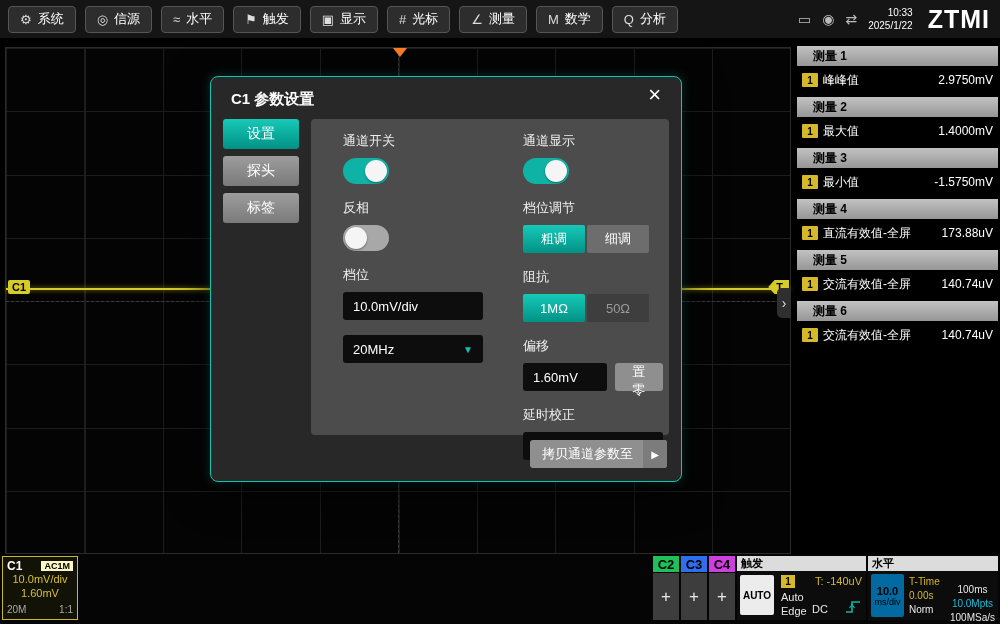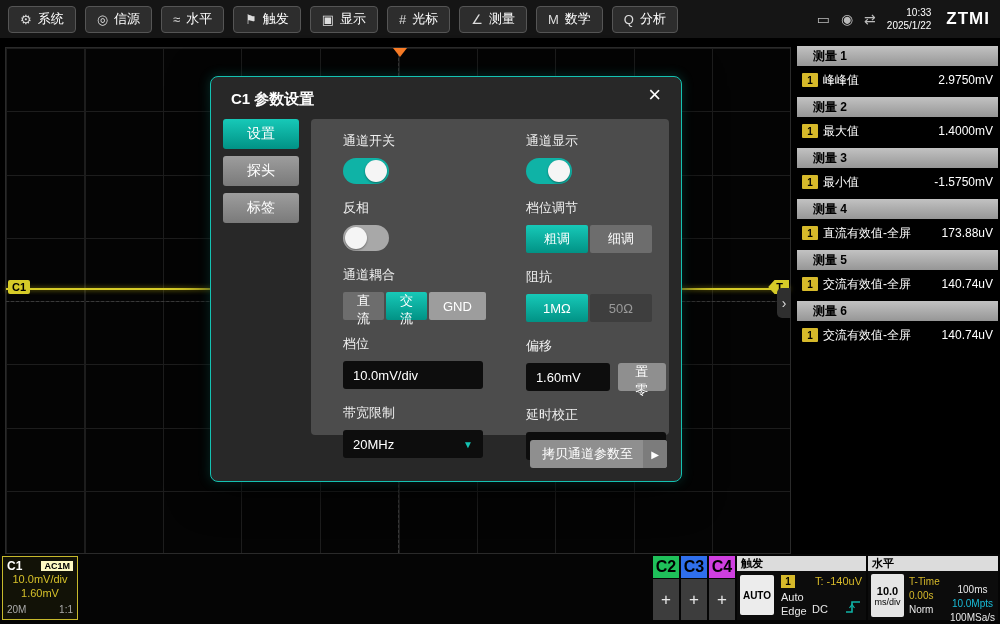--- a/index.html
+++ b/index.html
@@ -11,21 +11,21 @@
   .topbar{position:absolute;left:0;top:0;width:1000px;height:38px;background:#151515;
           display:flex;align-items:center;}
   .tb-buttons{display:flex;gap:9px;margin-left:8px;}
   .tb-btn{display:flex;align-items:center;gap:6px;height:27px;padding:0 11px;
           background:#2d2d2d;border:1px solid #555;border-radius:4px;color:#fff;
           font-size:13px;font-family:inherit;cursor:pointer;white-space:nowrap;}
   .tb-icon{font-size:13px;color:#ddd;}
   .tb-right{margin-left:auto;display:flex;align-items:center;gap:11px;margin-right:10px;}
   .tb-status-icon{color:#bbb;font-size:14px;cursor:pointer;}
   .tb-clock{text-align:right;color:#fff;font-size:10px;line-height:1.3;}
-  .tb-logo{color:#fff;font-size:17px;font-weight:bold;letter-spacing:1px;margin-left:4px;}
+  .tb-logo{color:#fff;font-size:25px;font-weight:bold;letter-spacing:1px;margin-left:4px;}
 
   
   .scope{position:absolute;left:5px;top:47px;width:786px;height:507px;background:#040404;
          border:1px solid #2a2a2a;box-sizing:border-box;}
   .scope-grid{position:absolute;inset:0;
      background-image:
        repeating-linear-gradient(to right,#1d1d1d 0 1px,transparent 1px 78.5px),
        repeating-linear-gradient(to bottom,#1d1d1d 0 1px,transparent 1px 63.3px);}
   .center-h{position:absolute;left:0;right:0;top:253px;border-top:1px dashed #3a3a3a;}
   .center-v{position:absolute;top:0;bottom:0;left:392px;border-left:1px dashed #3a3a3a;}
@@ -100,42 +100,42 @@
   
   .bottombar{position:absolute;left:0;top:554px;width:1000px;height:70px;background:#050505;}
   .c1-box{position:absolute;left:2px;top:2px;width:76px;height:64px;border:1px solid #c7b92c;
         background:#121207;box-sizing:border-box;padding:2px 4px;cursor:pointer;}
   .c1-head{display:flex;justify-content:space-between;align-items:center;}
   .c1-name{color:#fff;font-weight:bold;font-size:12px;}
   .c1-coupling{background:#fef9c3;color:#000;font-size:9px;padding:0 3px;font-weight:bold;}
   .c1-scale,.c1-offset{color:#d6c12a;font-size:11px;line-height:1.25;text-align:center;}
   .c1-foot{display:flex;justify-content:space-between;color:#aaa;font-size:10px;margin-top:3px;}
   .ch-box{position:absolute;top:2px;width:26px;height:64px;display:flex;flex-direction:column;cursor:pointer;}
-  .ch-head{height:22px;color:#000;font-weight:bold;font-size:16px;display:flex;align-items:center;
+  .ch-head{height:16px;color:#000;font-weight:bold;font-size:13px;display:flex;align-items:center;
         justify-content:center;}
   .ch-c2 .ch-head{background:#1fc05a;} .ch-c3 .ch-head{background:#2f6fed;} .ch-c4 .ch-head{background:#cf3fe0;}
   .ch-body{flex:1;background:#3d3d3d;color:#e8e8e8;display:flex;align-items:center;
         justify-content:center;font-size:17px;margin-top:1px;}
   .info-panel{position:absolute;top:2px;height:64px;background:#0c0c0c;box-sizing:border-box;cursor:pointer;}
   .trig-panel{left:737px;width:129px;}
   .horiz-panel{left:868px;width:130px;}
   .panel-head{height:15px;background:#dcdcdc;color:#000;font-size:11px;font-weight:bold;
         display:flex;align-items:center;padding-left:4px;}
   .panel-body{position:relative;height:49px;}
   .auto-box{position:absolute;left:3px;top:4px;width:34px;height:40px;background:#ececec;color:#000;
         font-size:10px;font-weight:bold;display:flex;align-items:center;justify-content:center;
         border-radius:2px;cursor:pointer;}
   .trig-badge{position:absolute;left:44px;top:4px;width:14px;height:13px;background:#d6b92a;color:#000;
         font-size:10px;font-weight:bold;display:flex;align-items:center;justify-content:center;}
   .trig-level{position:absolute;right:4px;top:4px;color:#d6b92a;font-size:11px;}
   .trig-sweep{position:absolute;left:44px;top:20px;color:#e8e8e8;font-size:11px;}
   .trig-type{position:absolute;left:44px;top:34px;color:#e8e8e8;font-size:11px;}
   .trig-coupling{position:absolute;left:75px;top:20px;color:#e8e8e8;font-size:11px;margin-top:12px;}
   .trig-edge-icon{position:absolute;right:5px;bottom:2px;}
-  .hz-scale-box{position:absolute;left:3px;top:3px;width:33px;height:43px;background:#e5e5e5;color:#000;
+  .hz-scale-box{position:absolute;left:3px;top:3px;width:33px;height:43px;background:#0369a1;color:#000;
         display:flex;flex-direction:column;align-items:center;justify-content:center;border-radius:2px;}
   .hz-scale{font-size:11px;font-weight:bold;}
   .hz-unit{font-size:9px;}
   .hz-col1{position:absolute;left:41px;top:4px;font-size:10px;line-height:14px;}
   .hz-col2{position:absolute;right:3px;top:12px;font-size:10px;line-height:14px;text-align:center;}
   .yel{color:#d6b92a;} .wht{color:#e8e8e8;} .cyn{color:#18bcd8;}
 </style>
 </head>
 <body>
 
@@ -272,33 +272,24 @@
               <div class="knob"></div>
             </div>
         </div>
         <div class="fld">
           <div class="fld-label">反相</div>
           <div class="toggle off">
               <div class="knob"></div>
             </div>
         </div>
         <div class="fld">
-          <div class="fld-label">通道耦合</div>
-          <div class="seg">
-            <button class="seg-btn">直流</button>
-            <button class="seg-btn sel">交流</button>
-            <button class="seg-btn lite">GND</button>
-          </div>
-        </div>
-        <div class="fld">
           <div class="fld-label">档位</div>
           <div class="inp">10.0mV/div</div>
         </div>
         <div class="fld">
-          <div class="fld-label">带宽限制</div>
           <div class="inp dropdown">
             <span>20MHz</span>
             <span class="dd-arrow">▼</span>
           </div>
         </div>
       </div>
 
       <div class="col">
         <div class="fld">
           <div class="fld-label">通道显示</div>

